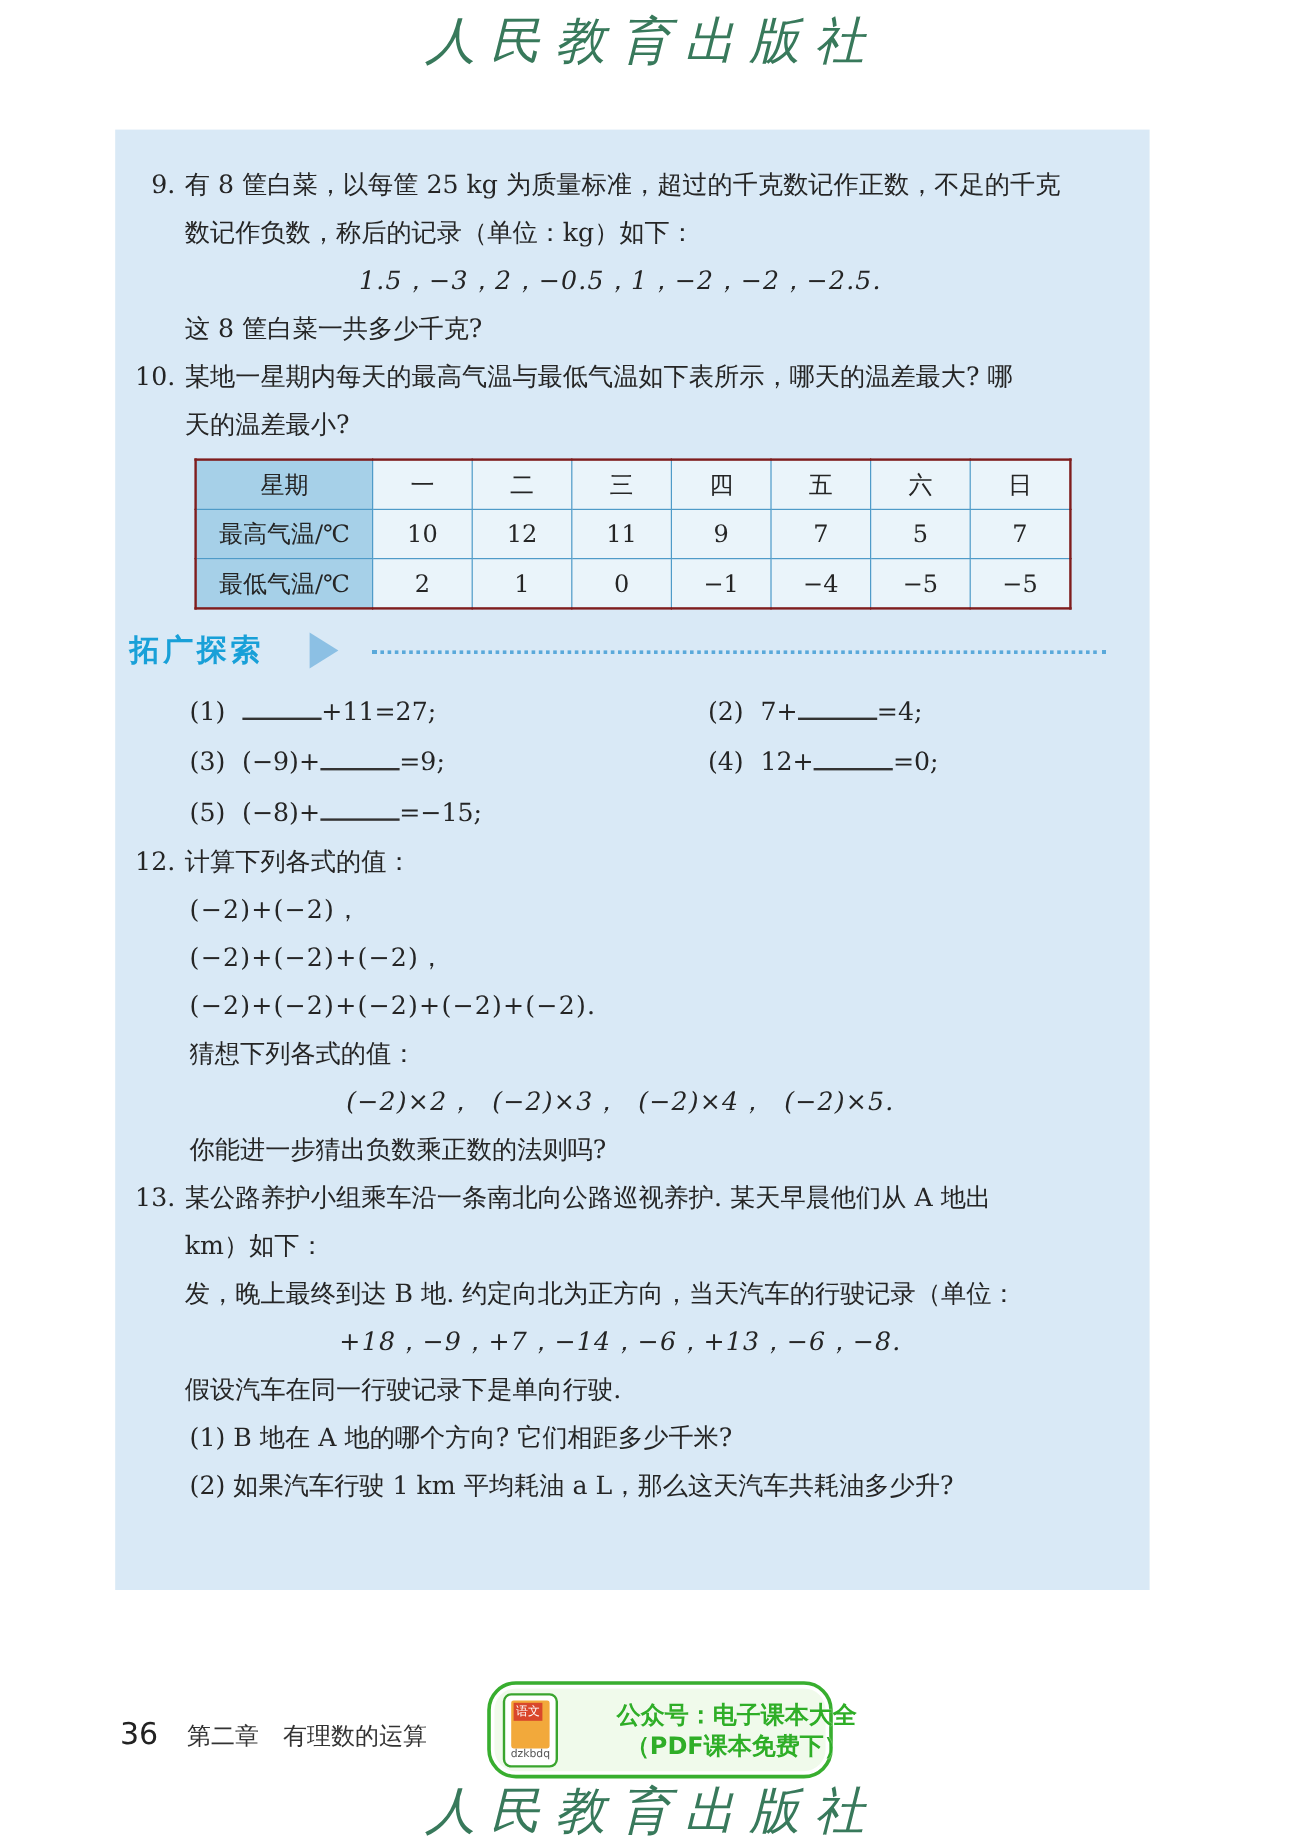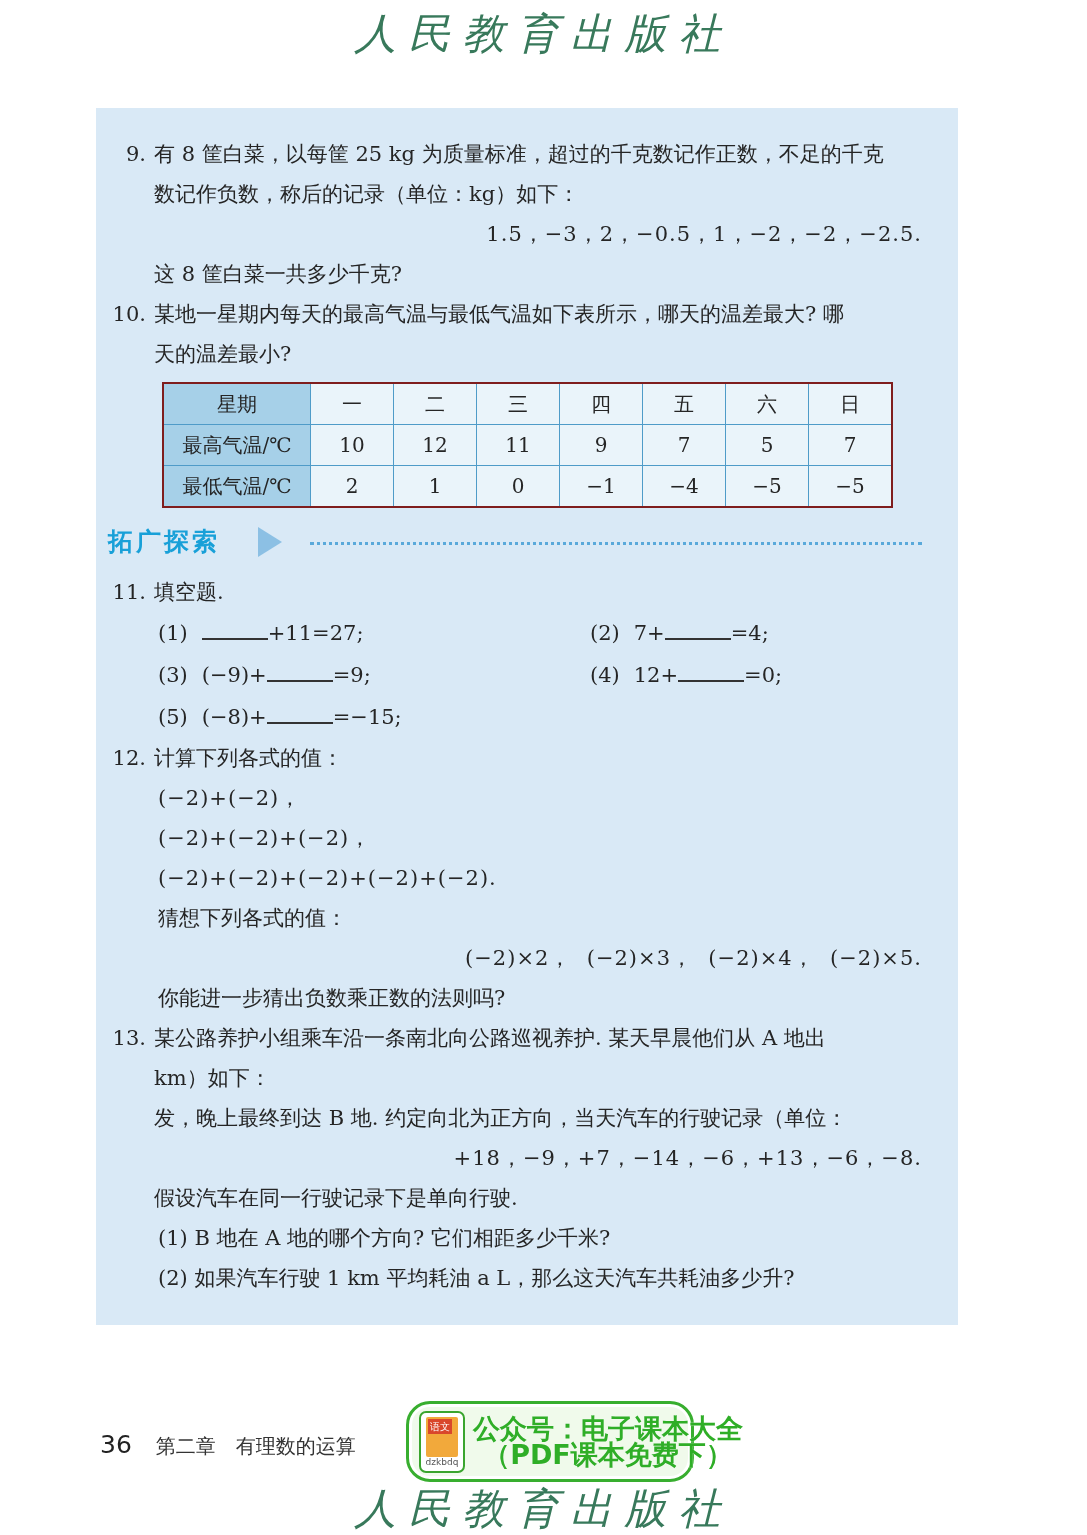--- a/index.html
+++ b/index.html
@@ -33,21 +33,21 @@
     background: #d9e9f6;
     box-sizing: border-box;
     padding: 26px 36px 0 16px;
     font-size: 21px;
     line-height: 40px;
   }
   .row { display: flex; }
   .num { flex: none; width: 34px; text-align: right; margin-right: 8px; }
   .indent { margin-left: 42px; }
   .indent2 { margin-left: 46px; }
-  .center { text-align: right; letter-spacing: 1px; }
+  .center { text-align: center; letter-spacing: 1px; font-style: italic; }
 
   
   .temp-table {
     border-collapse: collapse;
     margin: 8px 0 12px 50px;
     border: 2px solid #7f1d1d;
     font-size: 20px;
   }
   .temp-table td {
     border: 1px solid #4f9bc8;
@@ -120,20 +120,21 @@
   .badge {
     position: absolute; left: 406px; top: 1401px;
     width: 288px; height: 81px;
     box-sizing: border-box;
     background: #f0faeb;
     border: 3px solid #38ae2f;
     border-radius: 24px;
     box-shadow: inset 0 0 0 3px #ffffff;
     display: flex; align-items: center;
     padding: 0 12px 0 10px;
+    gap: 41px;
   }
   .badge-icon {
     flex: none;
     width: 46px; height: 62px;
     background: #ffffff;
     border: 2px solid #3aa52e;
     border-radius: 7px;
     margin-right: 8px;
     display: flex; flex-direction: column;
     align-items: center; justify-content: center;
@@ -154,21 +155,21 @@
   }
   .badge-caption {
     font-size: 9px; line-height: 10px; color: #555;
     font-family: "DejaVu Sans", sans-serif;
   }
   .badge-text {
     flex: 1; text-align: center;
     color: #2fae27;
     font-family: "DejaVu Sans", "Liberation Sans", sans-serif;
     font-weight: bold;
-    font-size: 27px; line-height: 26px;
+    font-size: 20px; line-height: 26px;
     white-space: nowrap;
     text-shadow: 0 0 1px #ffffff;
   }
 </style>
 </head>
 <body>
 
 <div class="page">
 
   <div class="logo logo-top">人民教育出版社</div>
@@ -223,24 +224,20 @@
       </tr>
     </tbody>
       </table>
 
     <div class="section-head">
       <span class="section-title">拓广探索</span>
       <span class="tri"></span>
       <span class="dots"></span>
     </div>
 
-    <div class="row">
-      <span class="num">11.</span>
-      <span>填空题.</span>
-    </div>
     <div class="fill-grid">
       <div class="fill-item">
         <span class="lbl">(1)</span><span></span><span class="blank"></span><span>+11=27;</span>
       </div>
       <div class="fill-item">
         <span class="lbl">(2)</span><span>7+</span><span class="blank"></span><span>=4;</span>
       </div>
       <div class="fill-item">
         <span class="lbl">(3)</span><span>(−9)+</span><span class="blank"></span><span>=9;</span>
       </div>

